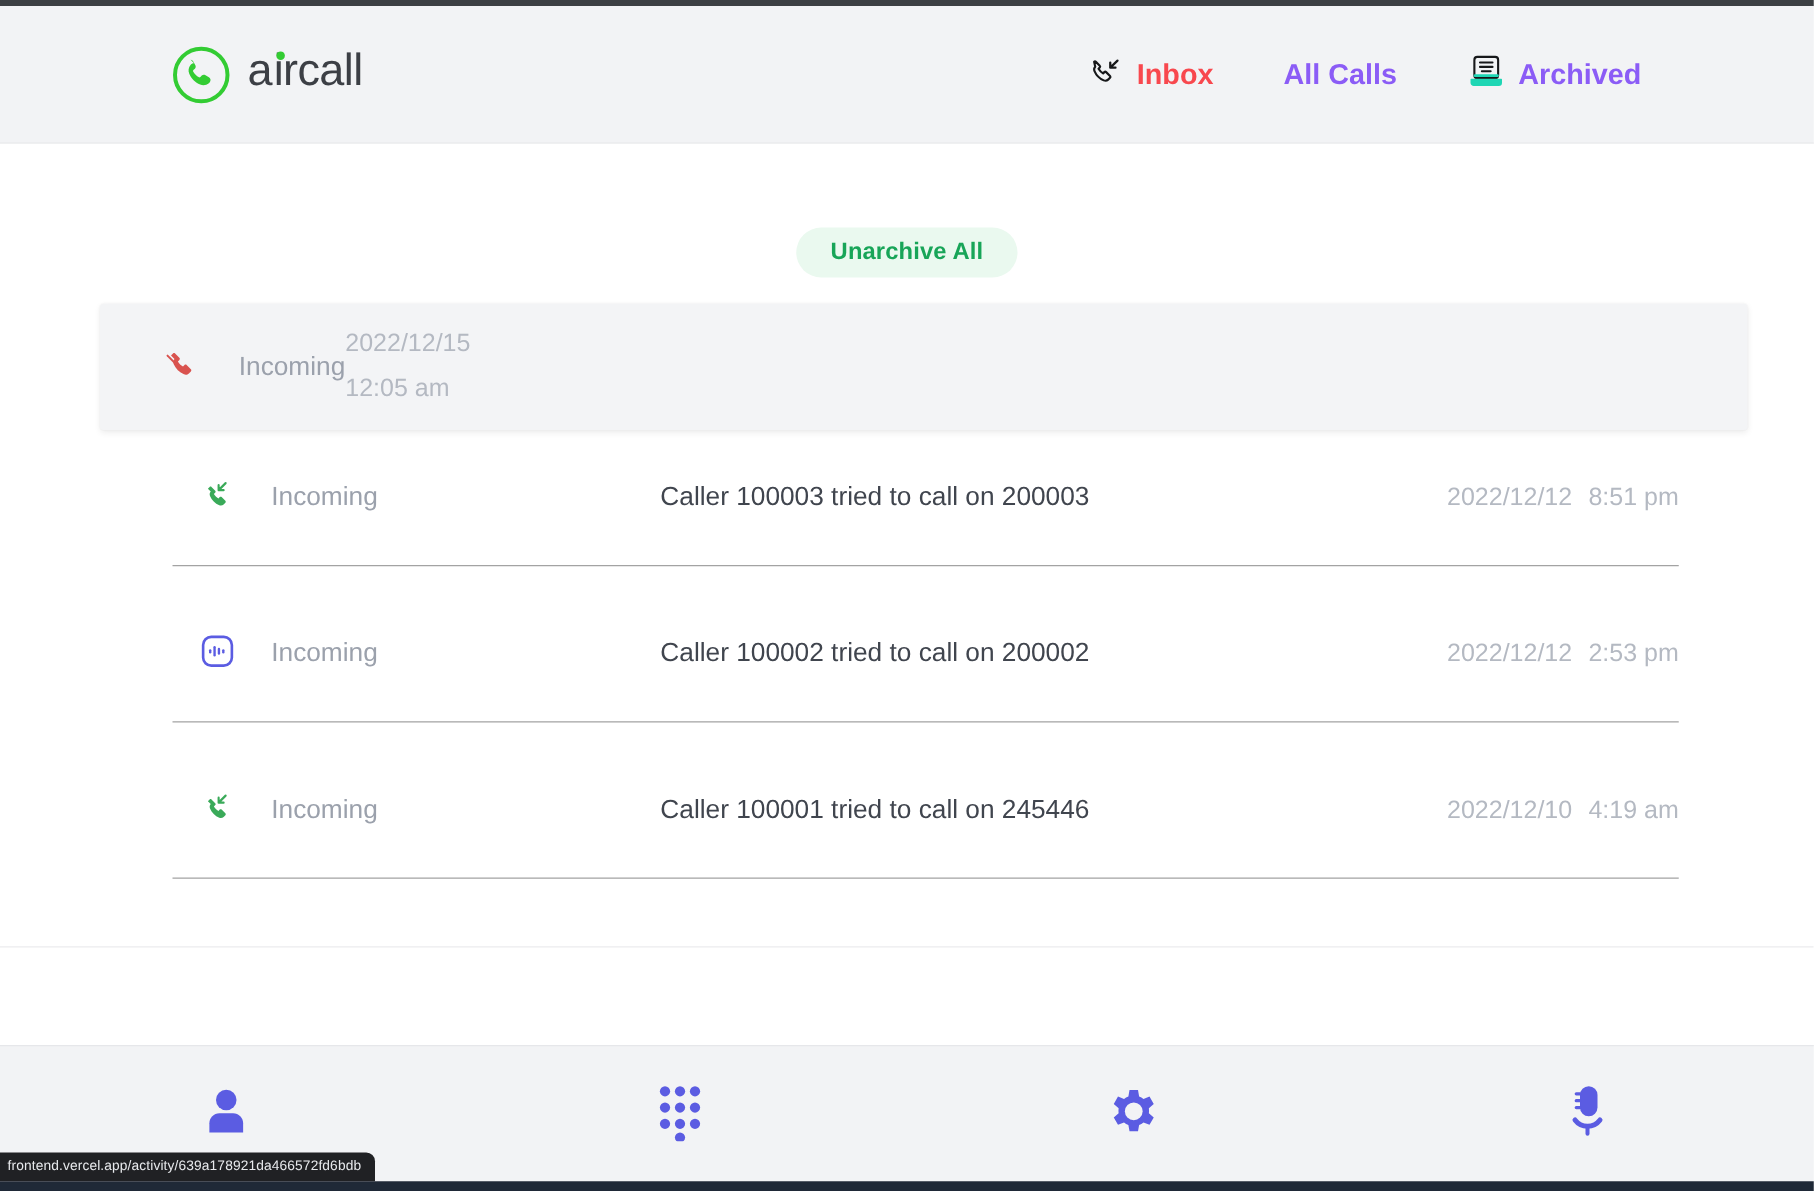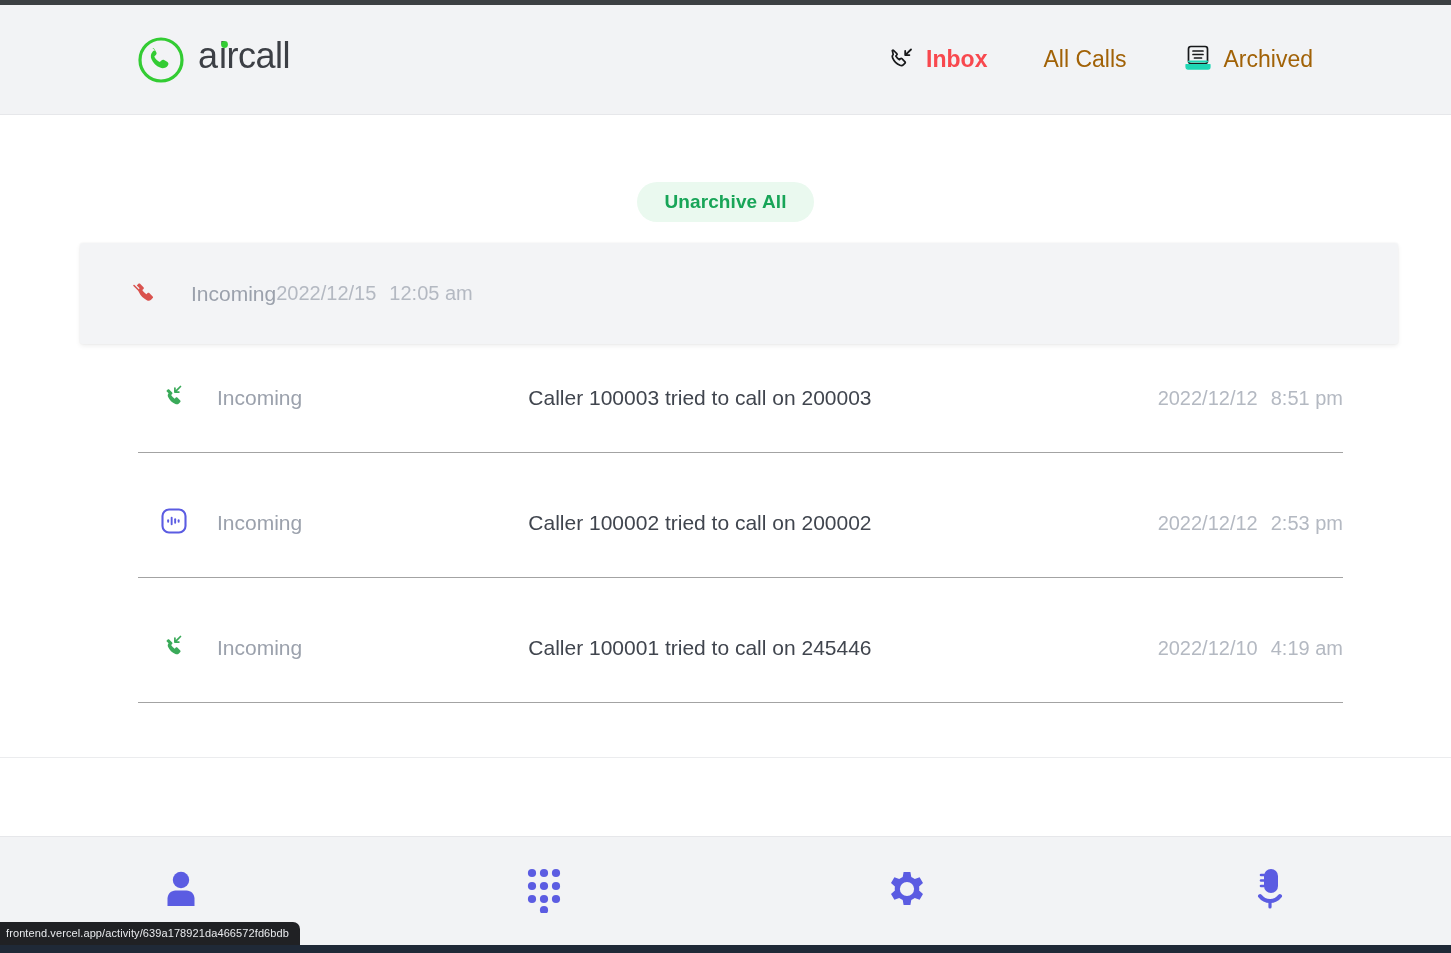--- a/index.html
+++ b/index.html
@@ -79,22 +79,23 @@
   .nav-item {
     display: flex;
     align-items: center;
     gap: 11px;
     padding: 6px 28px;
     cursor: pointer;
     user-select: none;
   }
   .nav-label {
     font-size: 23px;
-    color: #a16207;
+    color: #8b5cf6;
     white-space: nowrap;
+    font-weight: bold;
   }
   .nav-item.active .nav-label {
     color: #f8484e;
     font-weight: 700;
   }
   .nav-icon { display: block; }
 
   
   .main {
     flex: 1;
@@ -175,21 +176,21 @@
     margin-left: -60px;
   }
   .call-time {
     font-size: 20px;
     color: #b4b9c2;
     white-space: nowrap;
     display: flex;
     gap: 13px;
     flex: 0 0 auto;
   }
-  .call-card .call-time { margin-right: 20px; }
+  .call-card .call-time { margin-right: 20px; flex-direction: column; }
 
   .list-bottom-rule {
     margin-top: 54px;
     border-top: 1px solid #ebecee;
   }
 
   
   .bottom-bar {
     height: 108px;
     min-height: 108px;

